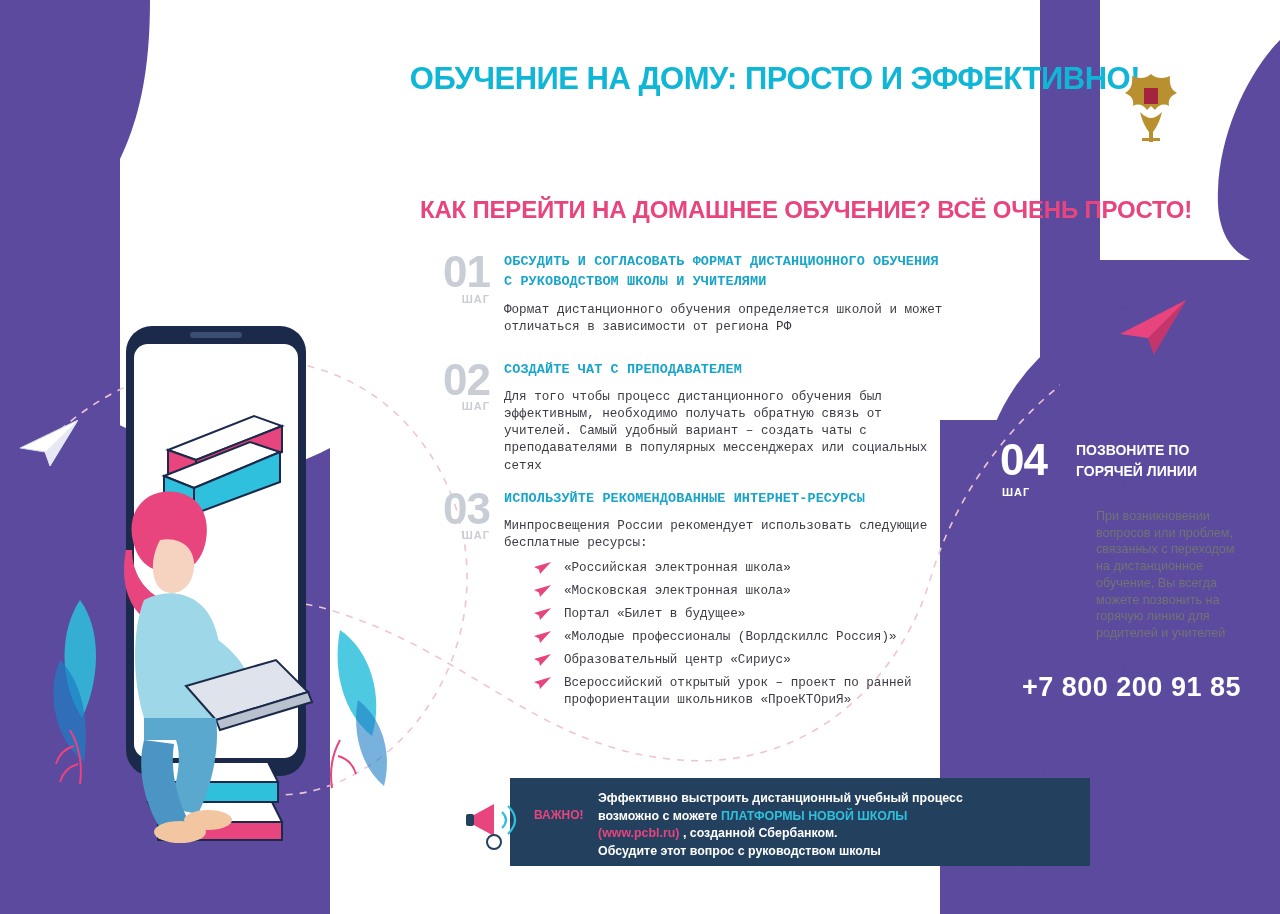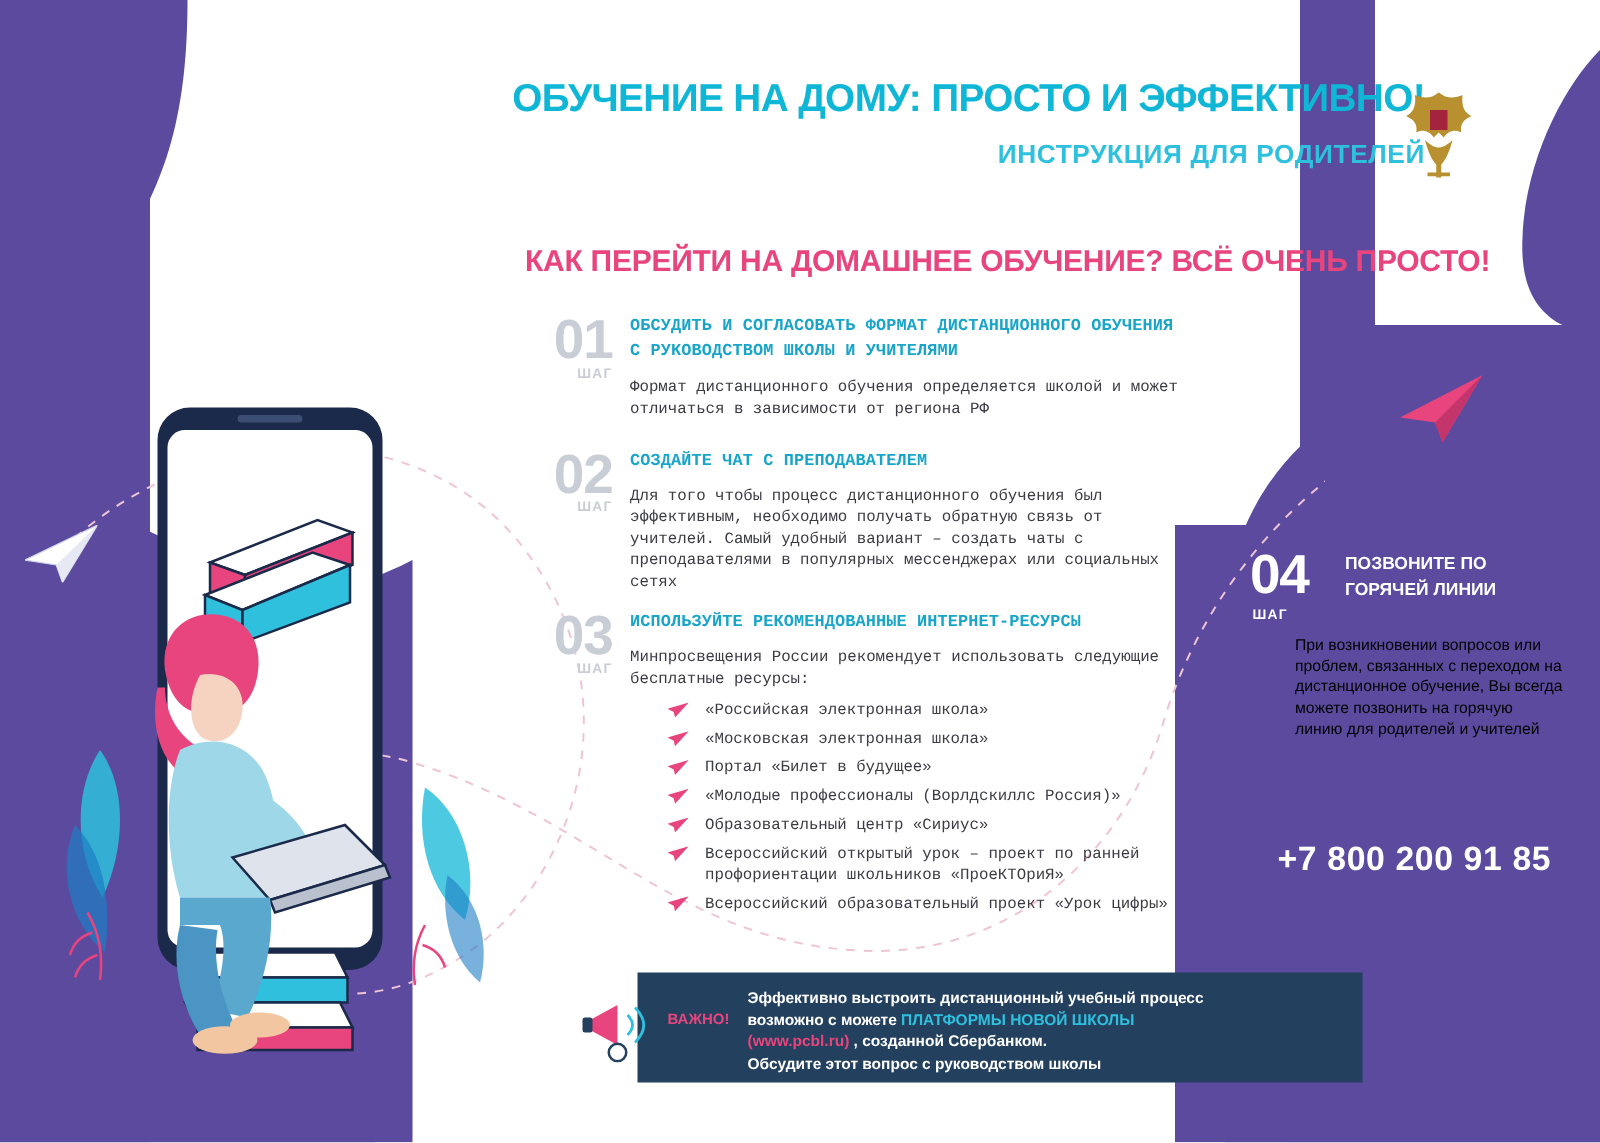--- a/index.html
+++ b/index.html
@@ -116,21 +116,21 @@
     line-height:0.9;letter-spacing:-1px;
   }
   .step4 .s4word{
     position:absolute;left:2px;top:46px;font-size:11px;font-weight:bold;
     color:#ffffff;letter-spacing:1px;
   }
   .step4 .s4title{
     margin-left:76px;font-size:14px;font-weight:bold;color:#ffffff;line-height:1.5;
   }
   .step4 .s4text{
-    margin-top:26px;margin-left:36px;font-size:12.6px;color:#000000;line-height:1.33;
+    margin-top:26px;margin-left:96px;font-size:12.6px;color:#737373;line-height:1.33;
   }
   .phone{
     position:absolute;left:1022px;top:672px;z-index:6;
     font-size:27px;font-weight:bold;color:#ffffff;letter-spacing:0.5px;white-space:nowrap;
   }
 
   
   .important{
     position:absolute;left:510px;top:778px;width:580px;height:88px;
     background:#23405e;z-index:6;
@@ -176,21 +176,20 @@
   <svg width="330" height="260" style="position:absolute;right:0;top:0;z-index:3;">
     <path d="M330,0 L330,40 C300,70 270,130 268,190 C266,230 280,250 300,260 L150,260 L150,0 Z" fill="#ffffff"></path>
   </svg>
 
   <svg class="dash-path" viewBox="0 0 1060 620">
     <path d="M40,170 C140,60 330,40 420,160 C500,265 470,400 390,470 C300,545 200,520 175,440 C150,360 230,300 330,330 C470,372 540,470 680,480 C810,490 900,400 930,300 C955,215 1010,140 1080,90" fill="none" stroke="#efc4d6" stroke-width="1.6" stroke-dasharray="7 7"></path>
   </svg>
 
   <div class="header">
     <div class="title-main">ОБУЧЕНИЕ НА ДОМУ: ПРОСТО И ЭФФЕКТИВНО!</div>
-    <div class="title-sub">ИНСТРУКЦИЯ ДЛЯ РОДИТЕЛЕЙ</div>
   </div>
 
   <svg class="emblem" viewBox="0 0 62 72">
     <g fill="#b8902f">
       <path d="M31,2 C24,8 17,6 12,4 C13,14 10,18 5,21 C12,24 14,28 13,34 C18,31 24,33 27,38 L31,34 L35,38 C38,33 44,31 49,34 C48,28 50,24 57,21 C52,18 49,14 50,4 C45,6 38,8 31,2 Z"></path>
       <path d="M20,40 C22,48 25,56 31,62 C37,56 40,48 42,40 C38,44 34,46 31,46 C28,46 24,44 20,40 Z"></path>
       <rect x="29" y="60" width="4" height="10"></rect>
       <rect x="22" y="66" width="18" height="3"></rect>
     </g>
     <g fill="#a5243d">
@@ -261,26 +260,20 @@
             <svg class="plane-bullet" viewBox="0 0 17 12">
                 <path d="M0,5 L17,0 L6,12 L5,7.5 Z" fill="#e8447e"></path>
               </svg>
             <span>Образовательный центр «Сириус»</span>
           </li>
           <li>
             <svg class="plane-bullet" viewBox="0 0 17 12">
                 <path d="M0,5 L17,0 L6,12 L5,7.5 Z" fill="#e8447e"></path>
               </svg>
             <span>Всероссийский открытый урок – проект по ранней профориентации школьников «ПроеКТОриЯ»</span>
-          </li>
-          <li>
-            <svg class="plane-bullet" viewBox="0 0 17 12">
-                <path d="M0,5 L17,0 L6,12 L5,7.5 Z" fill="#e8447e"></path>
-              </svg>
-            <span>Всероссийский образовательный проект «Урок цифры»</span>
           </li>
         </ul>
       </div>
     </div>
   </div>
 
   <div class="step4">
     <div class="s4num">04</div>
     <div class="s4word">ШАГ</div>
     <div class="s4title">ПОЗВОНИТЕ ПО ГОРЯЧЕЙ ЛИНИИ</div>

